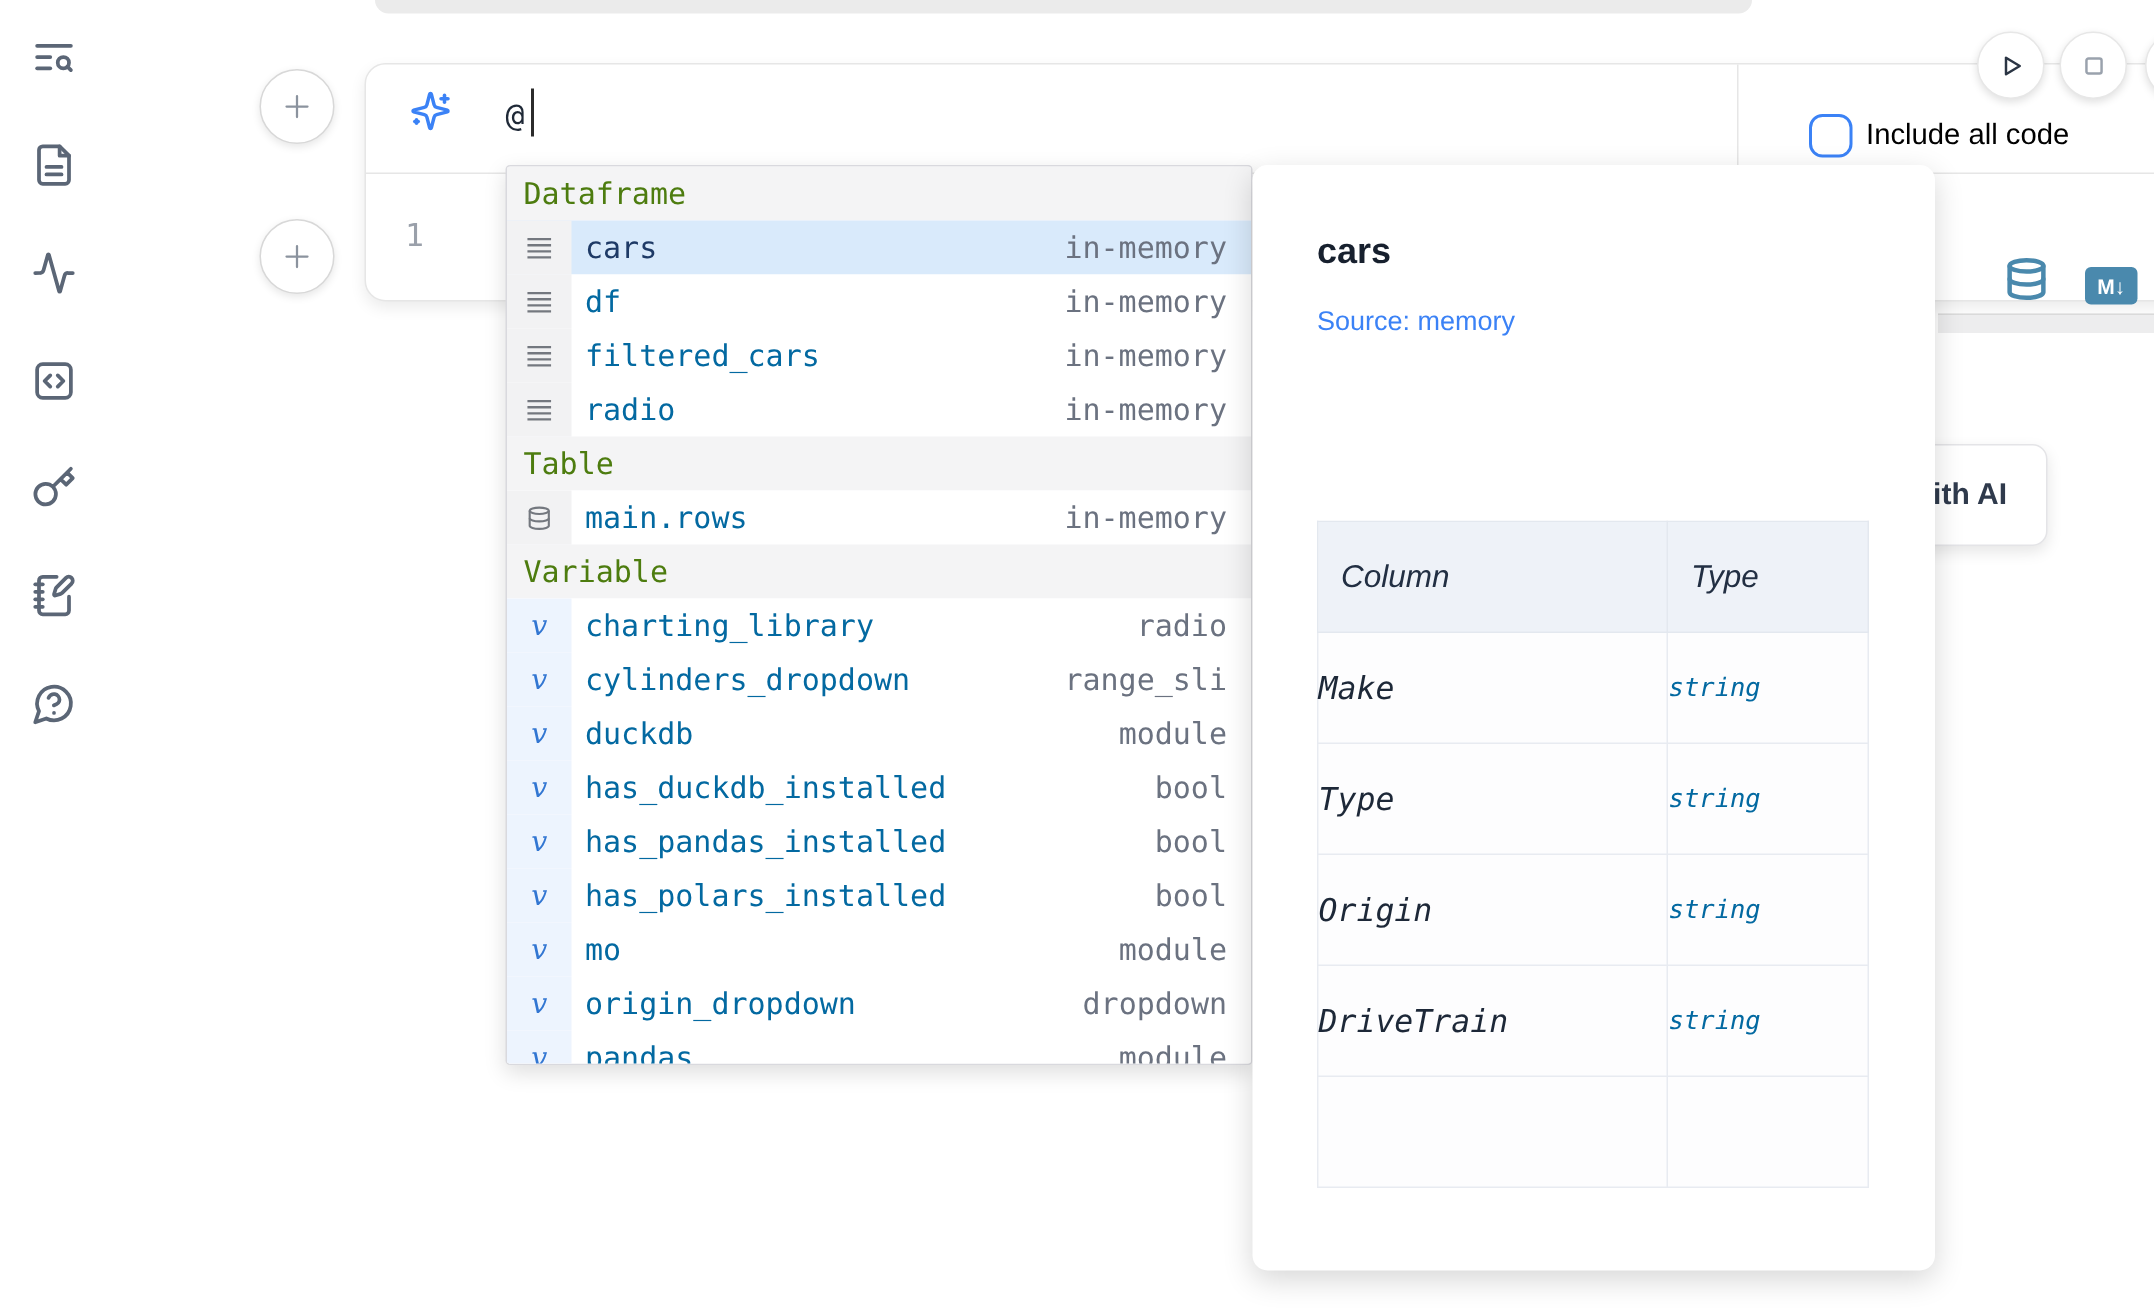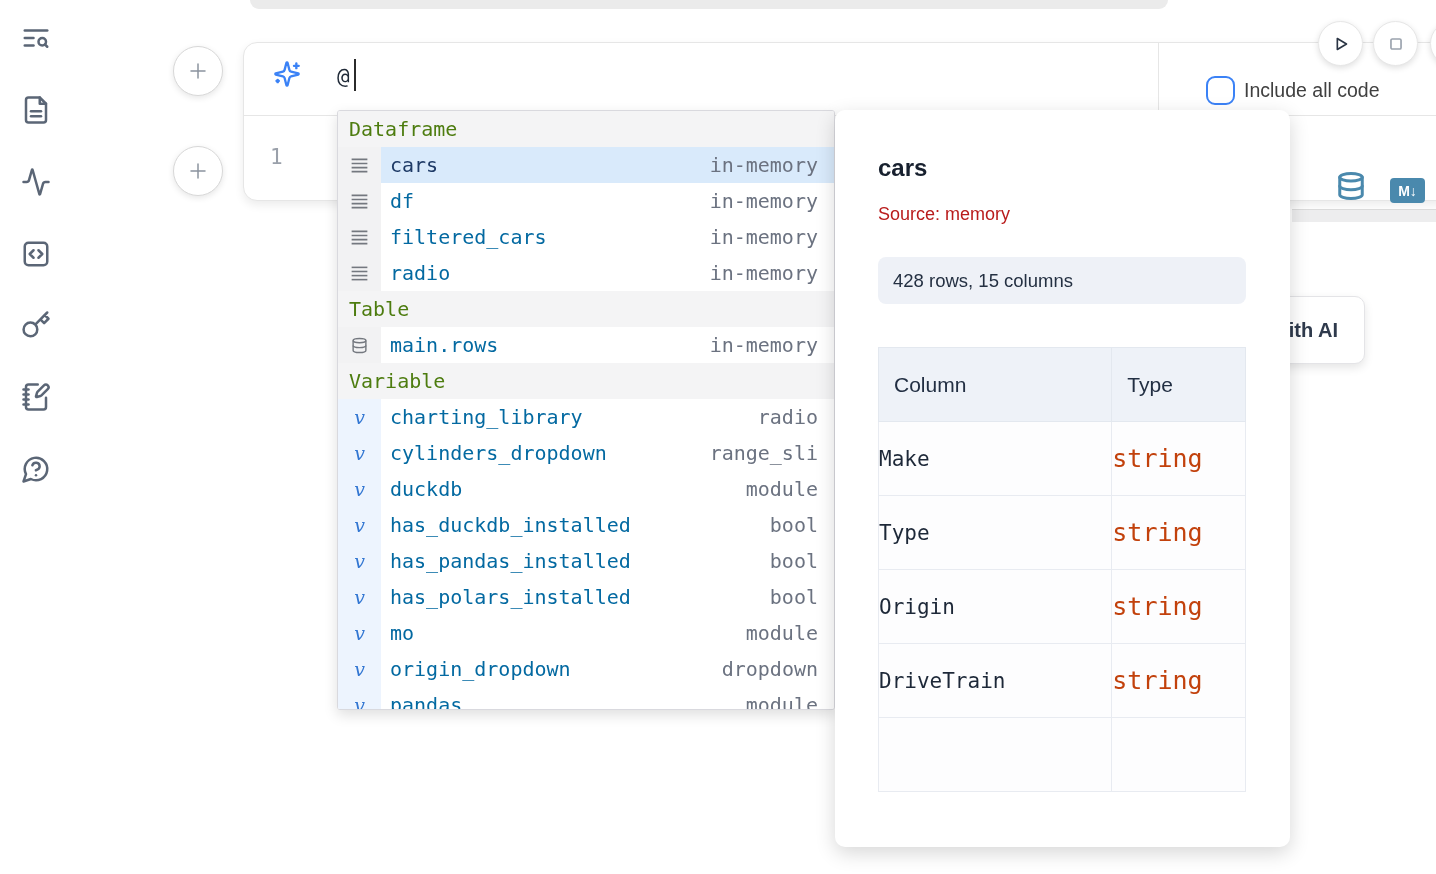--- a/index.html
+++ b/index.html
@@ -28,21 +28,21 @@
           box-shadow:0 4px 10px rgba(0,0,0,.08); }
   .ai-row { position:absolute; left:0; top:0; width:100%; height:73px;
             border-bottom:1px solid #e6e6e6; }
   .sparkles { position:absolute; left:29px; top:17px; width:28px; height:28px; color:#3b82f6; }
   .prompt-text { position:absolute; left:93px; top:22px; font-family:"DejaVu Sans Mono", monospace;
                  font-size:21px; color:#1f2937; }
   .caret { position:absolute; left:110px; top:16px; width:2px; height:32px; background:#2b2b2b; }
   .ai-divider { position:absolute; left:914px; top:0; width:1px; height:72px; background:#e6e6e6; }
   .checkbox { position:absolute; left:962px; top:33px; width:29px; height:29px;
               border:2.5px solid #3b82f6; border-radius:9px; background:#fff; }
-  .checkbox-label { position:absolute; left:1000px; top:36px; font-size:19.5px; color:#404040; }
+  .checkbox-label { position:absolute; left:1000px; top:36px; font-size:19.5px; color:#000000; }
   .code-row { position:absolute; left:0; top:74px; width:100%; height:84px; }
   .line-no { position:absolute; left:26px; top:28px; font-family:"DejaVu Sans Mono", monospace;
              font-size:21px; color:#9aa0aa; }
   .lang-db-icon { position:absolute; left:1092px; top:54px; width:30px; height:34px; color:#4a89ad; }
   .md-badge { position:absolute; left:1146px; top:61px; width:35px; height:25px; background:#4a89ad;
               border-radius:4px; color:#fff; font-weight:bold; font-size:14px;
               display:flex; align-items:center; justify-content:center; letter-spacing:0; }
 
   
   .circle-btn { width:45px; height:45px; border-radius:50%; background:#fff;
@@ -73,30 +73,30 @@
   .ac-name { margin-left:9px; font-family:"DejaVu Sans Mono", monospace; font-size:20px; color:#0369a1; white-space:nowrap; }
   .ac-detail { margin-left:auto; padding-right:16px; font-family:"DejaVu Sans Mono", monospace;
                font-size:20px; color:#6b7280; white-space:nowrap; }
   .ac-row.selected { background:#d9eafb; }
   .ac-row.selected .ac-name { color:#1e3a66; }
 
   
   .panel { left:835px; top:110px; width:455px; height:737px; background:#fff; border-radius:10px;
            box-shadow:0 6px 20px rgba(0,0,0,.16); z-index:10; }
   .panel-title { position:absolute; left:43px; top:44px; font-size:24px; font-weight:bold; color:#17202e; }
-  .panel-source { position:absolute; left:43px; top:94px; font-size:18px; color:#b91c1c; }
+  .panel-source { position:absolute; left:43px; top:94px; font-size:18px; color:#3b82f6; }
   .panel-badge { position:absolute; left:43px; top:147px; width:368px; height:47px; background:#eef1f7;
                  border-radius:8px; font-size:18.5px; color:#243042; line-height:47px; padding-left:15px; }
-  .ptable-wrap { position:absolute; left:43px; top:237px; width:368px; height:465px; overflow:hidden; }
+  .ptable-wrap { position:absolute; left:43px; top:237px; width:368px; height:465px; overflow:hidden;font-style:italic; }
   .ptable { width:368px; border-collapse:collapse; border:1px solid #e3e8ef; }
   .ptable th { height:74px; background:#eef2f8; font-weight:normal; font-size:21px; color:#222f43;
                text-align:left; padding-left:15px; border:1px solid #e3e8ef; }
   .ptable td { height:74px; background:#fdfdfe; border:1px solid #e8ebf1; padding-left:0; }
   .ptable td.cname { font-family:"DejaVu Sans Mono", monospace; font-size:21px; color:#1d2838; }
-  .ptable td.ctype { font-family:"DejaVu Sans Mono", monospace; font-size:25px; color:#c2410c; }
+  .ptable td.ctype { font-family:"DejaVu Sans Mono", monospace; font-size:17px; color:#0369a1; }
   .ptable .col-c { width:234px; } .ptable .col-t { width:134px; }
 </style>
 </head>
 <body>
 
 <div class="side-icon" style="top:22px">
     <svg viewBox="0 0 24 24" fill="none" stroke="currentColor" stroke-width="2" stroke-linecap="round" stroke-linejoin="round">
       <path d="M21 6H3"></path>
       <path d="M10 12H3"></path>
       <path d="M10 18H3"></path>
@@ -332,21 +332,20 @@
         <span class="vglyph">v</span>
       </span>
       <span class="ac-name">pandas</span>
       <span class="ac-detail">module</span>
     </div>
   </div>
 
 <div class="abs panel">
   <div class="panel-title">cars</div>
   <div class="panel-source">Source: memory</div>
-  <div class="panel-badge">428 rows, 15 columns</div>
   <div class="ptable-wrap">
     <table class="ptable">
       <thead>
           <tr>
         <th class="col-c">Column</th>
         <th class="col-t">Type</th>
       </tr>
         </thead>
       <tbody>
           <tr>

